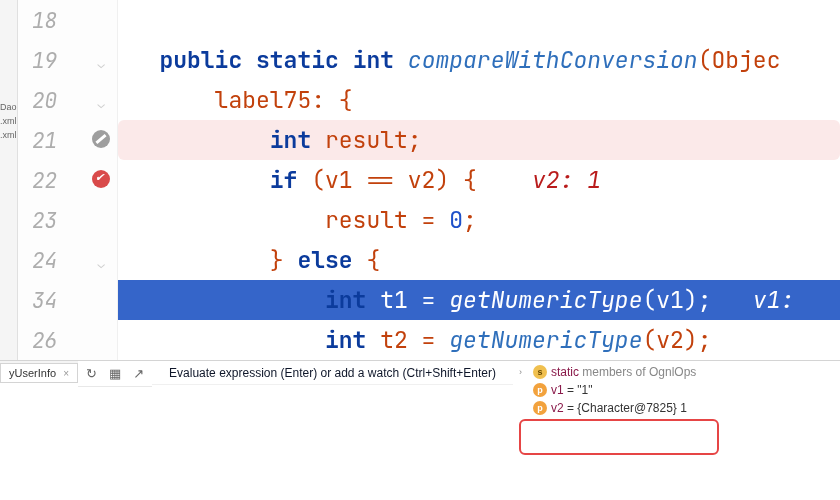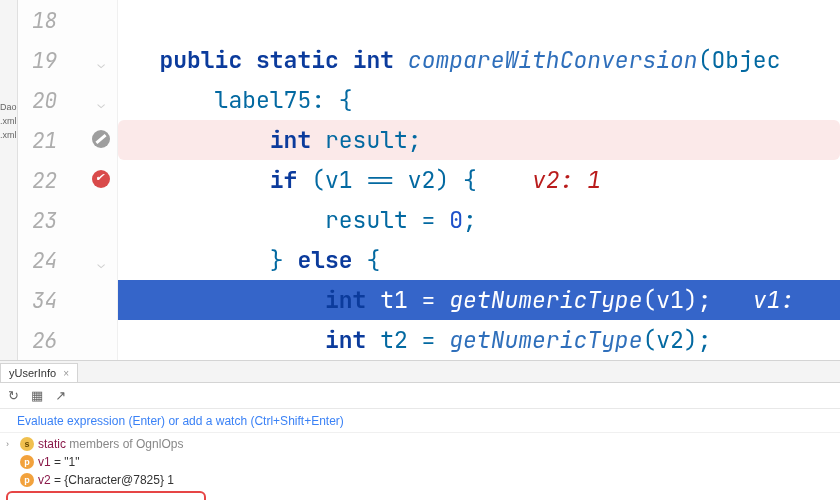--- a/index.html
+++ b/index.html
@@ -18,34 +18,34 @@
   .code-area { flex: 1; font-family: "JetBrains Mono", Consolas, monospace; font-size: 23px; line-height: 40px; overflow: hidden; }
   .code-line { height: 40px; white-space: pre; padding-left: 0; }
   .code-line.hl-red { background: #fbe9e9; border-radius: 6px; }
   .code-line.hl-green-side { position: relative; }
   .code-line.hl-green-side::before { content:""; position:absolute; left:-100px; top:0; width:4px; height:100%; background:#b8e0b8; }
   .code-line.current { background: #3565c9; color: #fff; }
   
   .kw { color: #0b3b9c; font-weight: 600; }
   .type { color: #0b3b9c; font-weight: 600; }
   .mname { color: #2f6fbb; font-style: italic; }
-  .txt { color: #0369a1; }
+  .txt { color: #c2410c; }
   .cmt { color: #b91c1c; font-style: italic; }
   .num { color: #1e50c9; }
   .curM { color: #fff; font-style: italic; }
   
-  .debugger { border-top: 1px solid #d4d4d4; height: 140px; display: flex; flex-direction: column; }
+  .debugger { border-top: 1px solid #d4d4d4; height: 140px; display: flex; flex-direction: row; }
   .dbg-tabs { height: 22px; display: flex; align-items: flex-end; padding-left: 0; background: #f4f4f4; border-bottom: 1px solid #d4d4d4; }
   .dbg-tab { font-size: 11px; padding: 3px 8px; background: #fff; border: 1px solid #d4d4d4; border-bottom: none; color: #333; position: relative; }
   .dbg-tab .close { color: #999; margin-left: 4px; font-size: 10px; }
   
   .dbg-toolbar { height: 26px; display: flex; align-items: center; gap: 12px; padding: 0 8px; border-bottom: 1px solid #e8e8e8; }
   .dbg-toolbar span { color: #666; font-size: 13px; }
   
-  .dbg-input { height: 24px; padding: 0 17px; color: #3b82f6; font-size: 12px; border-bottom: 1px solid #f0f0f0; display:flex; align-items:center; }
+  .dbg-input { height: 24px; padding: 0 17px; color: #0f172a; font-size: 12px; border-bottom: 1px solid #f0f0f0; display:flex; align-items:center; }
   
   .var-tree { flex: 1; padding: 2px 0; position: relative; }
   .var-row { display: flex; align-items: center; height: 18px; font-size: 12px; padding-left: 6px; gap: 4px; }
   .var-row .arrow { width: 10px; color: #888; font-size: 9px; }
   .badge { width: 14px; height: 14px; border-radius: 50%; display: inline-flex; align-items: center; justify-content: center; font-size: 9px; font-weight: bold; color: #fff; }
   .badge.s { background: #f0c04f; color: #6a4a00; }
   .badge.p { background: #f2a23d; color: #fff; }
   .var-name { color: #8a1a4a; }
   .var-val { color: #333; }
   .var-type { color: #888; }

